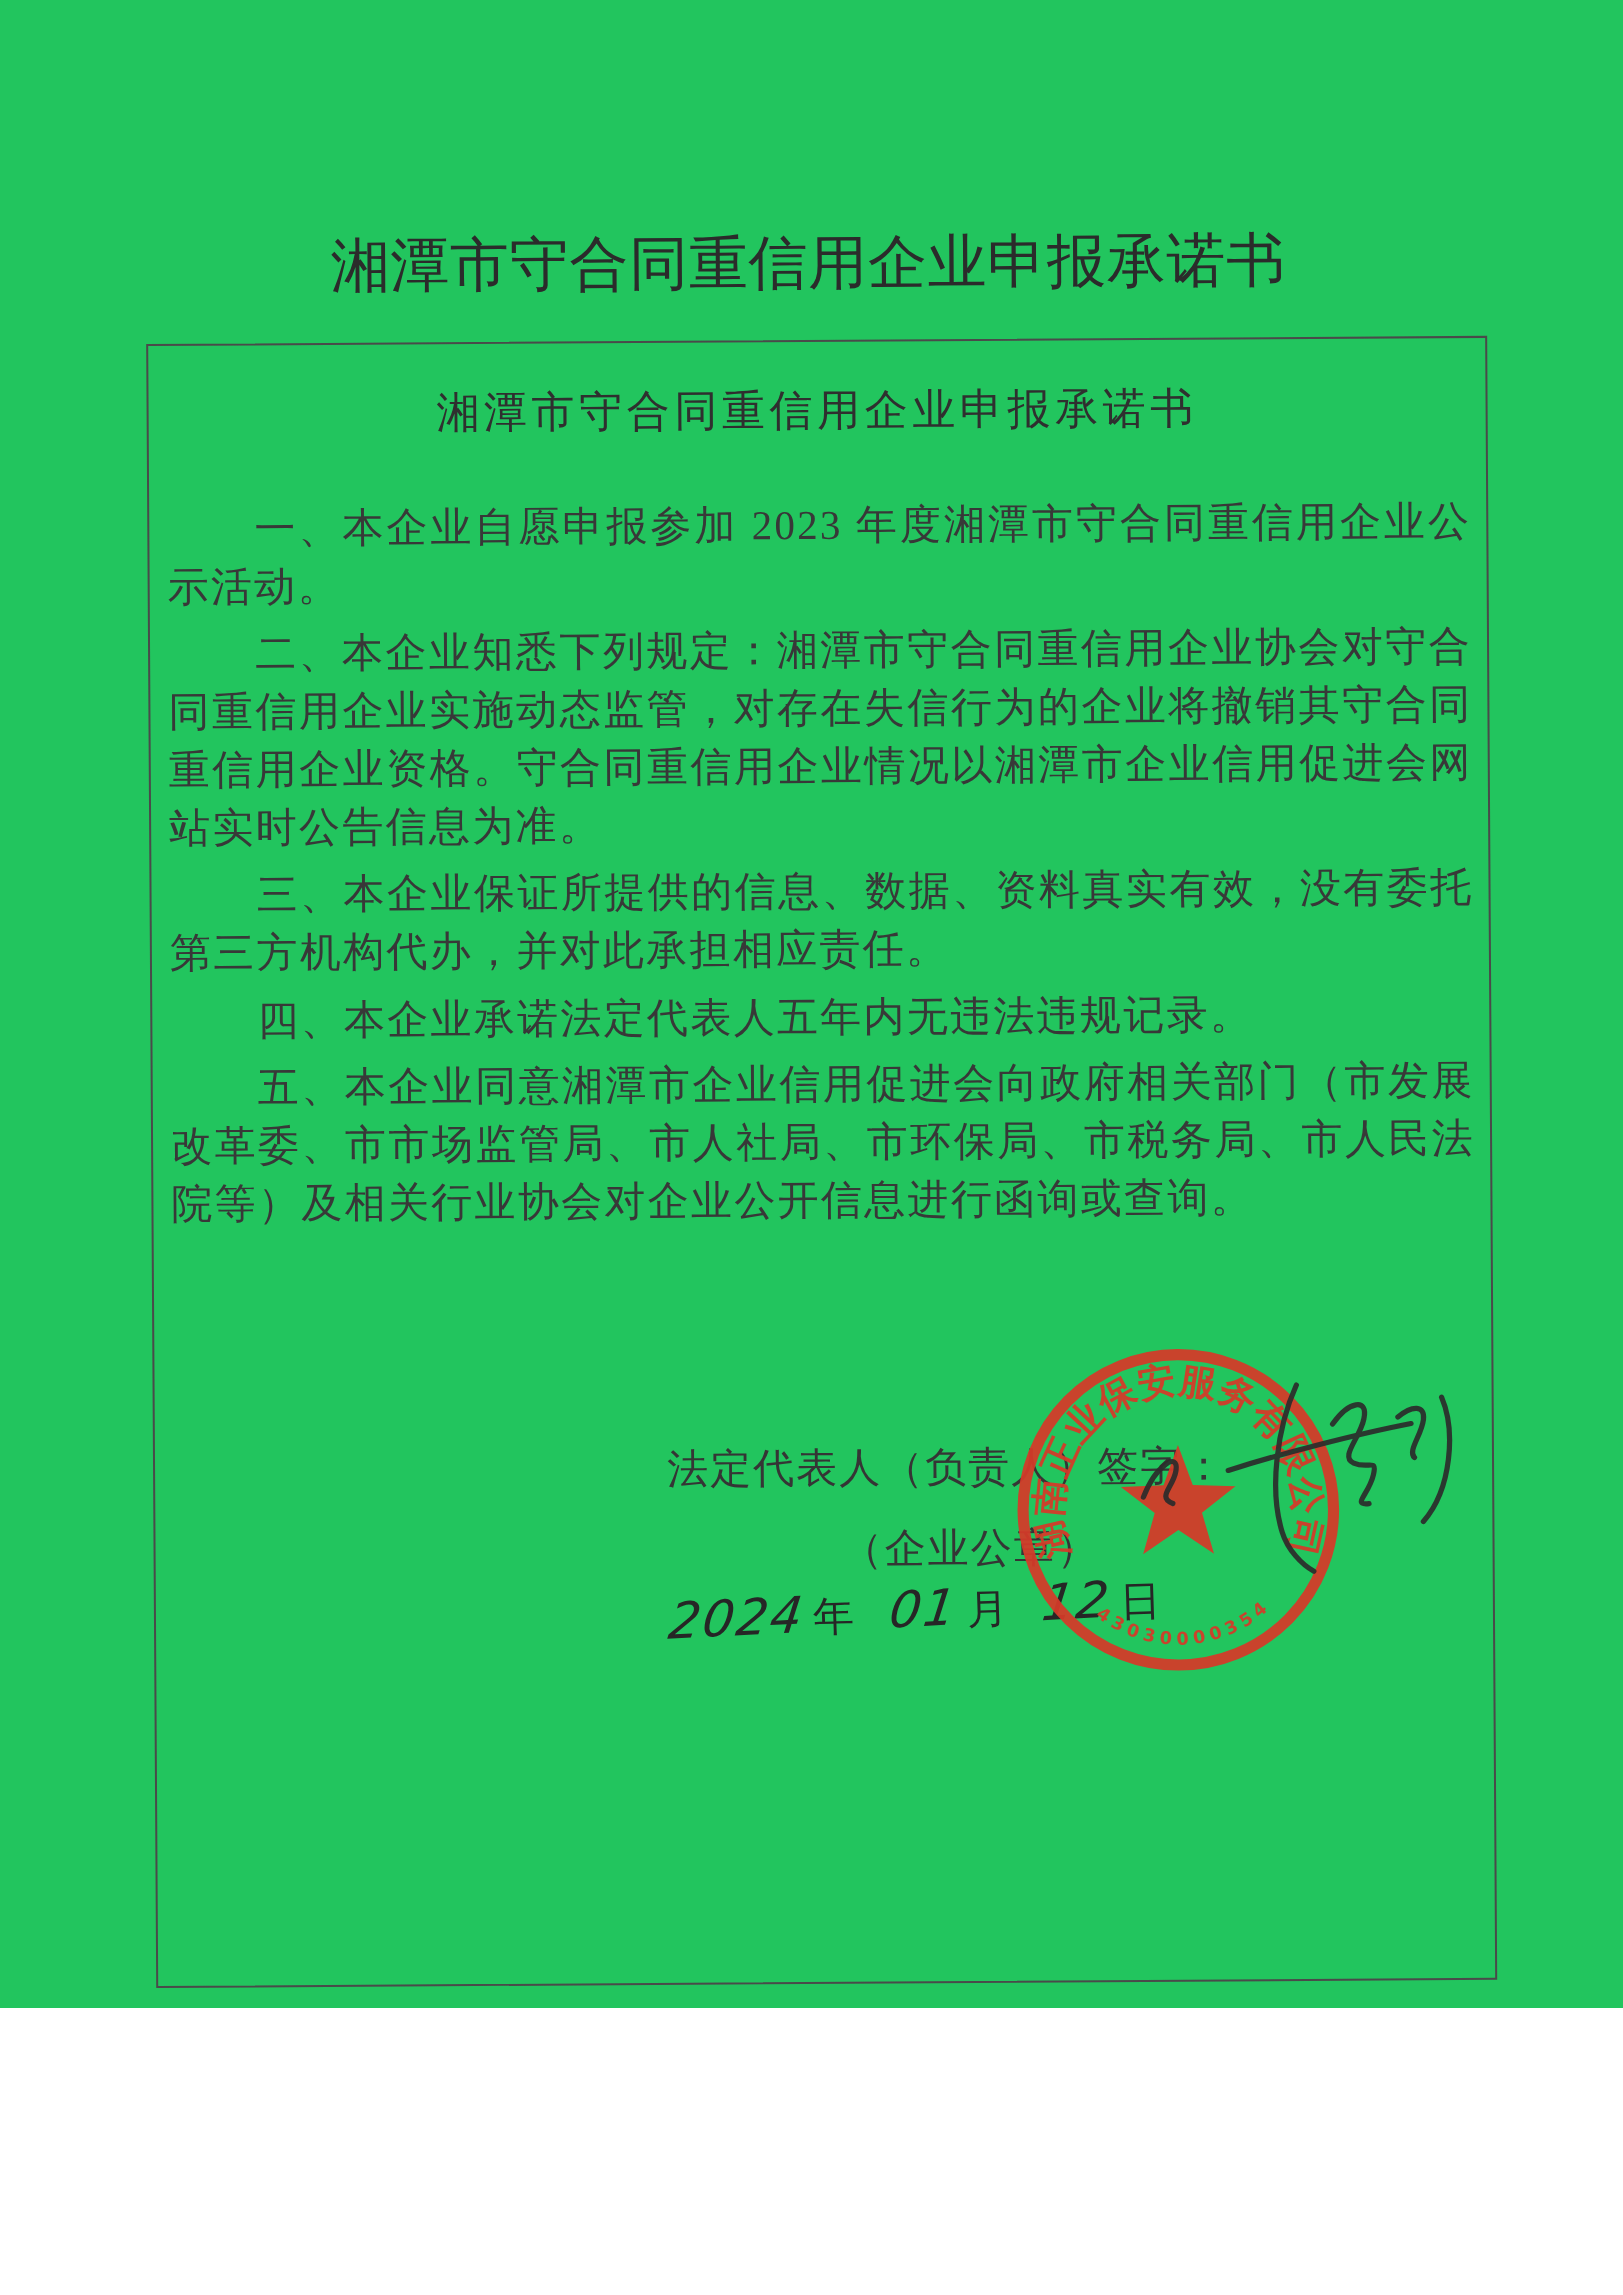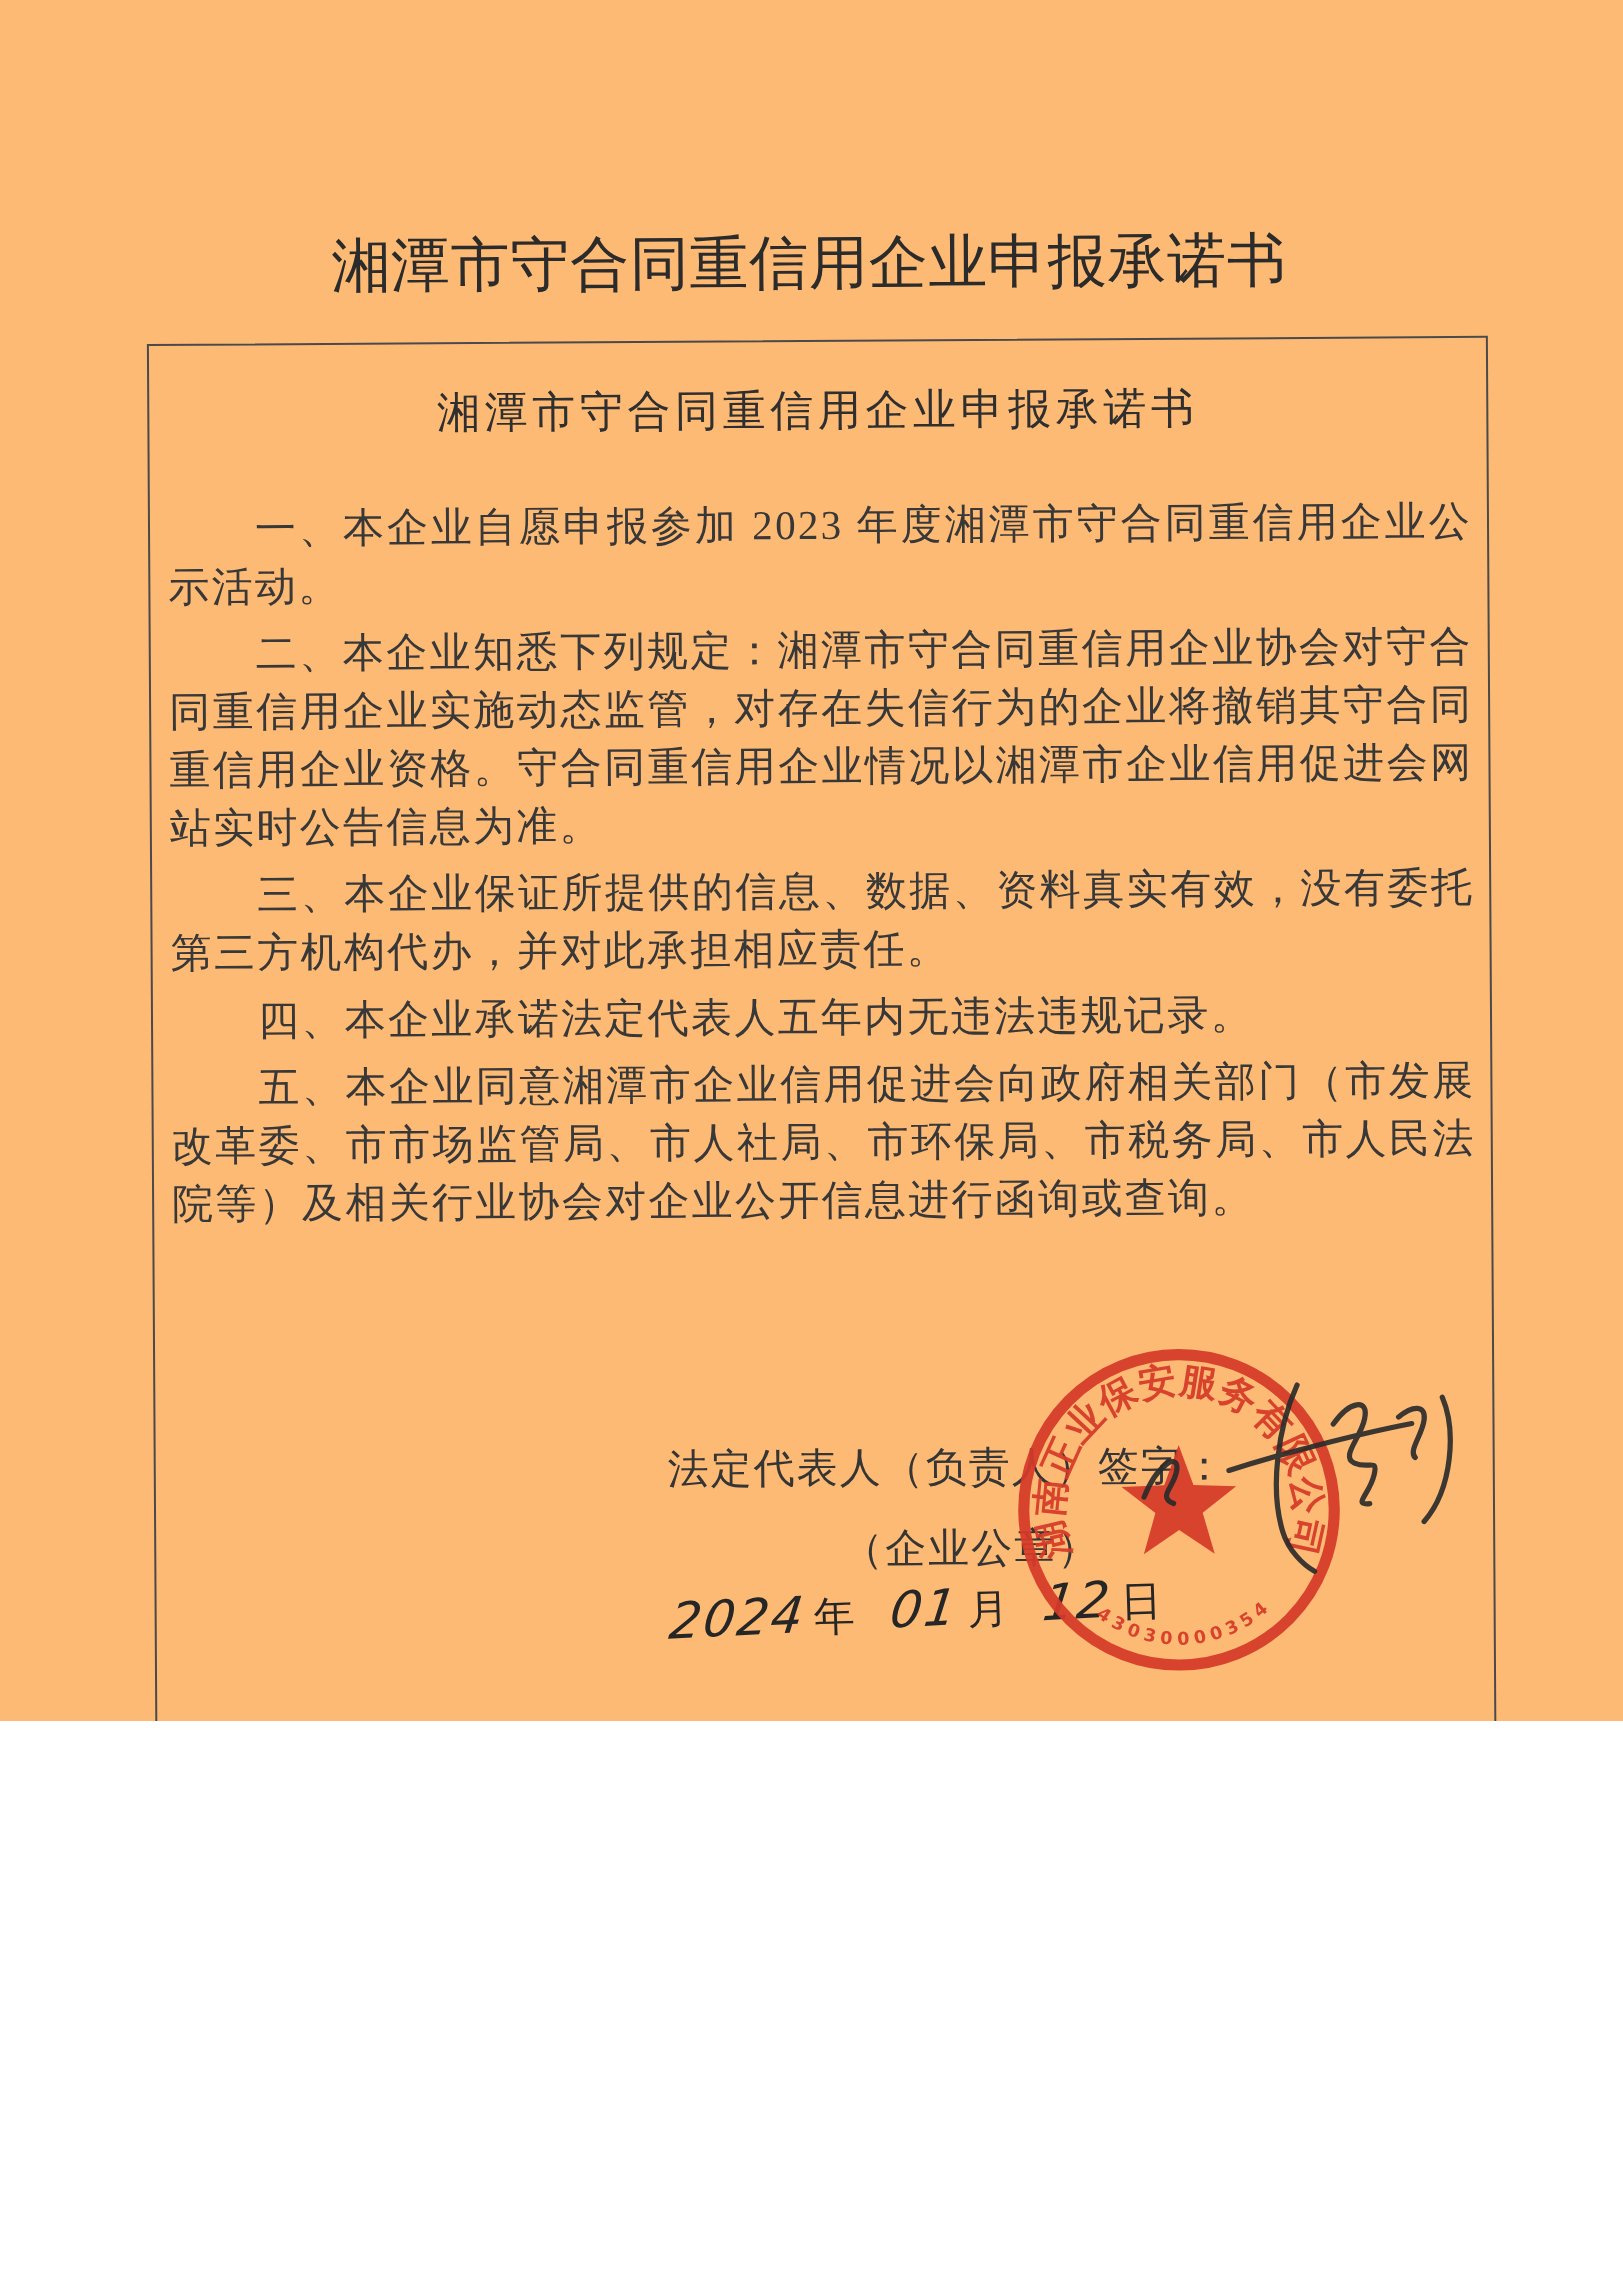--- a/index.html
+++ b/index.html
@@ -1,18 +1,18 @@
 <!DOCTYPE html>
 <html style="font-size:10.5px"><head>
 <meta charset="utf-8">
 <style>
   html,body { margin:0; padding:0; background:#ffffff; }
   .page {
-    position:relative; width:1623px; height:1721px;
-    background:#fdba74; overflow:hidden;
+    position:relative; width:1623px; height:2008px;
+    background:#22c55e; overflow:hidden;
     font-family:"Liberation Serif","DejaVu Serif",serif;
     color:#333;
   }
   .skew { position:absolute; inset:0; transform:rotate(-0.35deg); transform-origin:50% 40%; }
 
   .main-title {
     position:absolute; top:224px; left:0; width:100%;
     text-align:center; font-size:59px; letter-spacing:0.7px;
     color:#2b2b2b; white-space:nowrap;
   }

